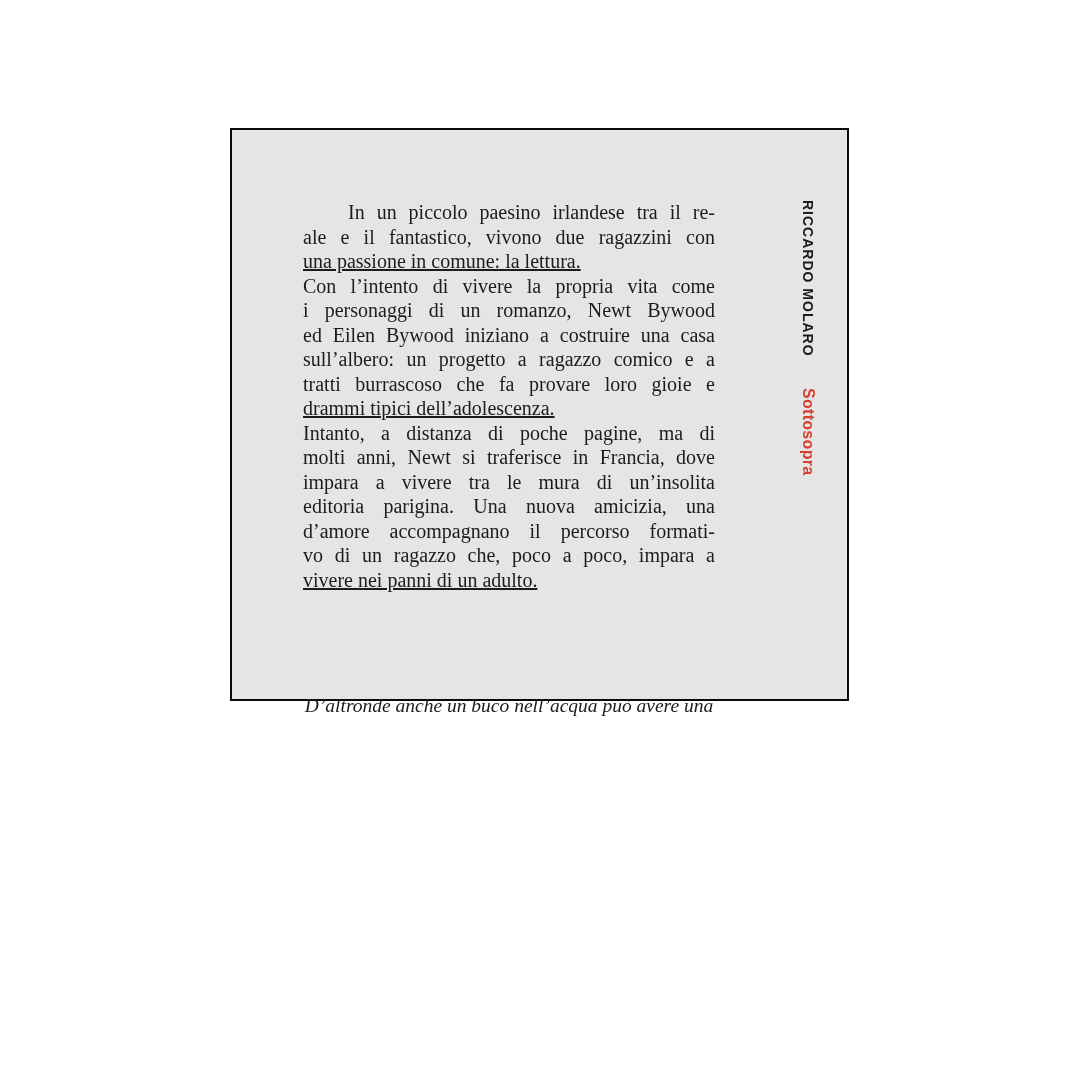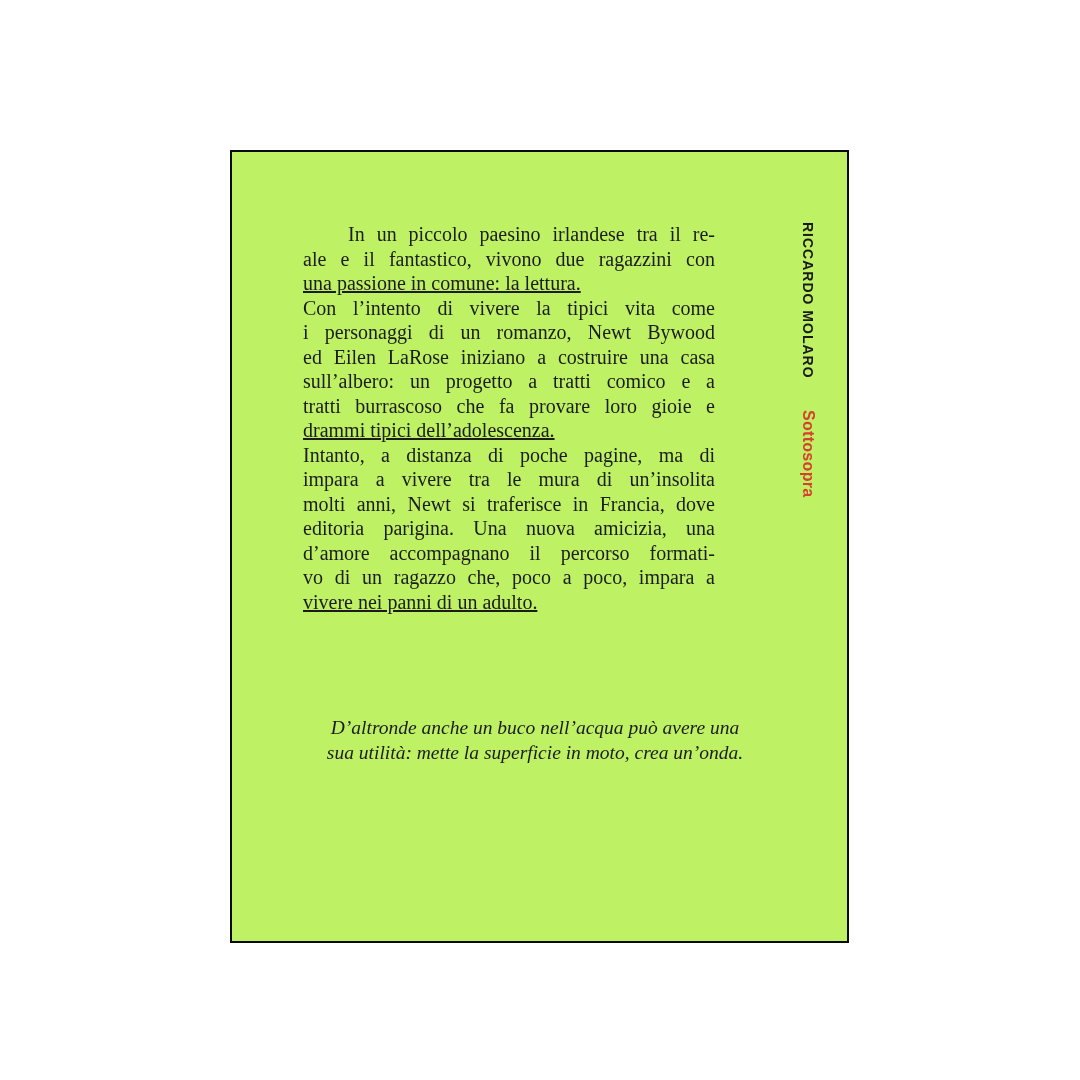--- a/index.html
+++ b/index.html
@@ -12,26 +12,26 @@
   }
   .canvas {
     position: relative;
     width: 1080px;
     height: 1080px;
     background: #ffffff;
   }
   .cover {
     position: absolute;
     left: 230px;
-    top: 150px;
+    top: 128px;
     width: 619px;
-    height: 793px;
+    height: 573px;
     box-sizing: border-box;
     border: 2px solid #0a0a0a;
-    background: #bef264;
+    background: #e5e5e5;
   }
   .blurb {
     position: absolute;
     left: 71px;
     top: 70px;
     width: 412px;
     font-family: "Liberation Serif", serif;
     font-size: 20px;
     line-height: 24.5px;
     color: #1c1c1c;
@@ -79,36 +79,35 @@
 </style>
 </head>
 <body>
 
 <div class="canvas">
   <div class="cover" style="border-color: rgb(10, 10, 10);">
     <div class="blurb" style="color: rgb(28, 28, 28);">
         <div class="bline just indent">In un piccolo paesino irlandese tra il re-</div>
         <div class="bline just">ale e il fantastico, vivono due ragazzini con</div>
         <div class="bline last">una passione in comune: la lettura.</div>
-        <div class="bline just">Con l’intento di vivere la tipici vita come</div>
+        <div class="bline just">Con l’intento di vivere la propria vita come</div>
         <div class="bline just">i personaggi di un romanzo, Newt Bywood</div>
-        <div class="bline just">ed Eilen LaRose iniziano a costruire una casa</div>
-        <div class="bline just">sull’albero: un progetto a tratti comico e a</div>
+        <div class="bline just">ed Eilen Bywood iniziano a costruire una casa</div>
+        <div class="bline just">sull’albero: un progetto a ragazzo comico e a</div>
         <div class="bline just">tratti burrascoso che fa provare loro gioie e</div>
         <div class="bline last">drammi tipici dell’adolescenza.</div>
         <div class="bline just">Intanto, a distanza di poche pagine, ma di</div>
+        <div class="bline just">molti anni, Newt si traferisce in Francia, dove</div>
         <div class="bline just">impara a vivere tra le mura di un’insolita</div>
-        <div class="bline just">molti anni, Newt si traferisce in Francia, dove</div>
         <div class="bline just">editoria parigina. Una nuova amicizia, una</div>
         <div class="bline just">d’amore accompagnano il percorso formati-</div>
         <div class="bline just">vo di un ragazzo che, poco a poco, impara a</div>
         <div class="bline last">vivere nei panni di un adulto.</div>
       </div>
-    <div class="quote" style="color: rgb(28, 28, 28); margin-left: 26px;">
+    <div class="quote" style="color: rgb(28, 28, 28);">
         <div>D’altronde anche un buco nell’acqua può avere una</div>
-        <div>sua utilità: mette la superficie in moto, crea un’onda.</div>
       </div>
     <div class="spine">
       <span class="author" style="color: rgb(26, 26, 26);">RICCARDO MOLARO</span>
       <span class="title" style="color: rgb(214, 64, 47);">Sottosopra</span>
     </div>
   </div>
 </div>
 
 </body></html>

